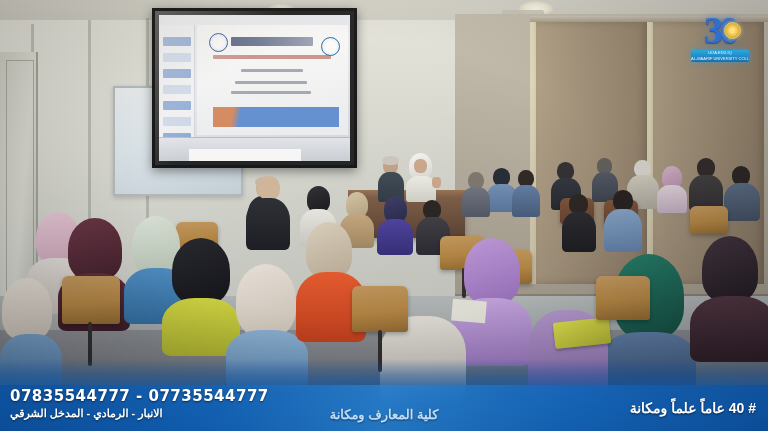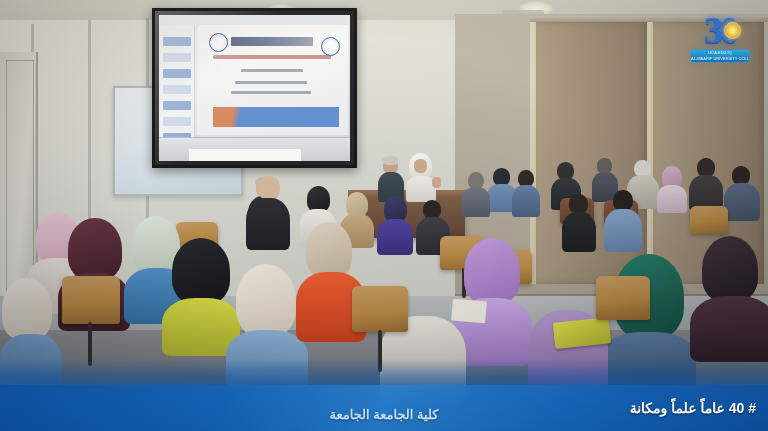--- a/index.html
+++ b/index.html
@@ -466,19 +466,23 @@
   <div class="logo30">
     <div class="num">30</div>
     <div class="crest"></div>
     <div class="plate">
       <span>UOA.EDU.IQ</span>
       <span>AL-MAARIF UNIVERSITY COLLEGE</span>
     </div>
   </div>
 
   <div class="footer">
+    <div class="f-left">
+      <div class="f-phone">07835544777 - 07735544777</div>
+      <div class="f-addr">الانبار - الرمادي - المدخل الشرقي</div>
+    </div>
     <div class="f-center">
-      <div class="f-ar">كلية الجامعة الجامعة</div>
+      <div class="f-ar">كلية المعارف ومكانة</div>
     </div>
     <div class="f-right"># 40 عاماً  علماً  ومكانة</div>
   </div>
 
 </div>
 
 </body></html>

